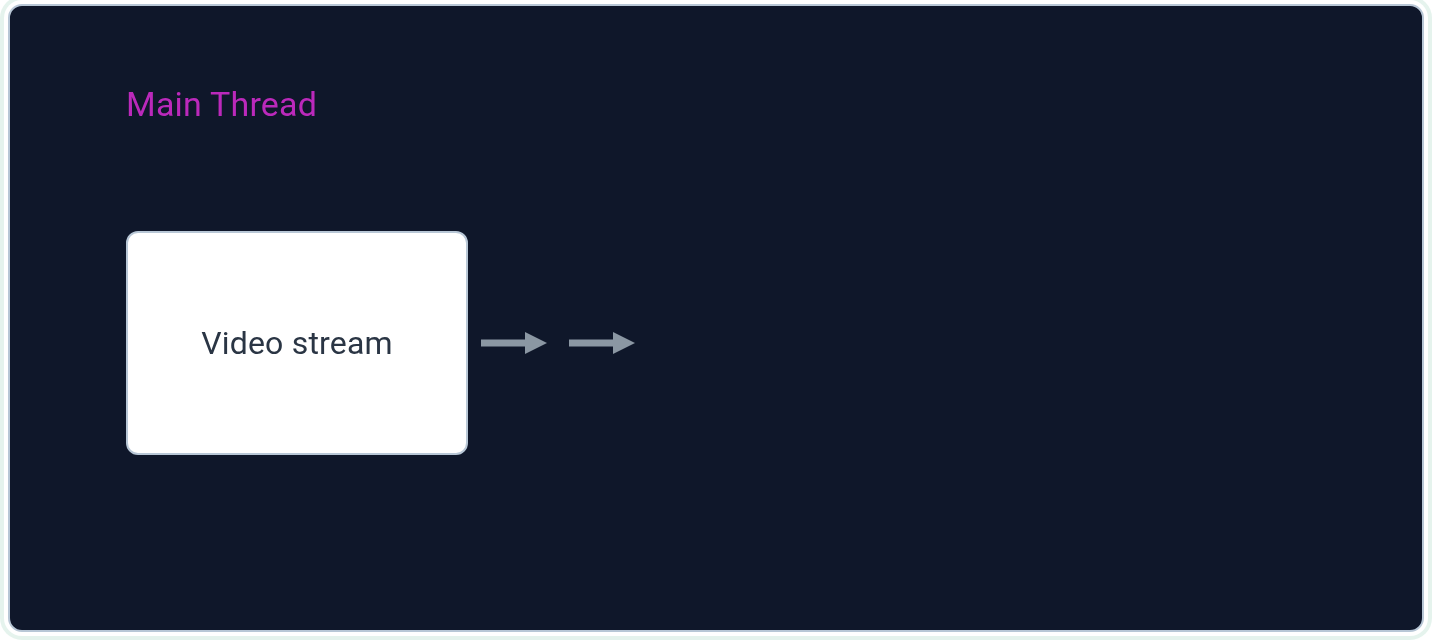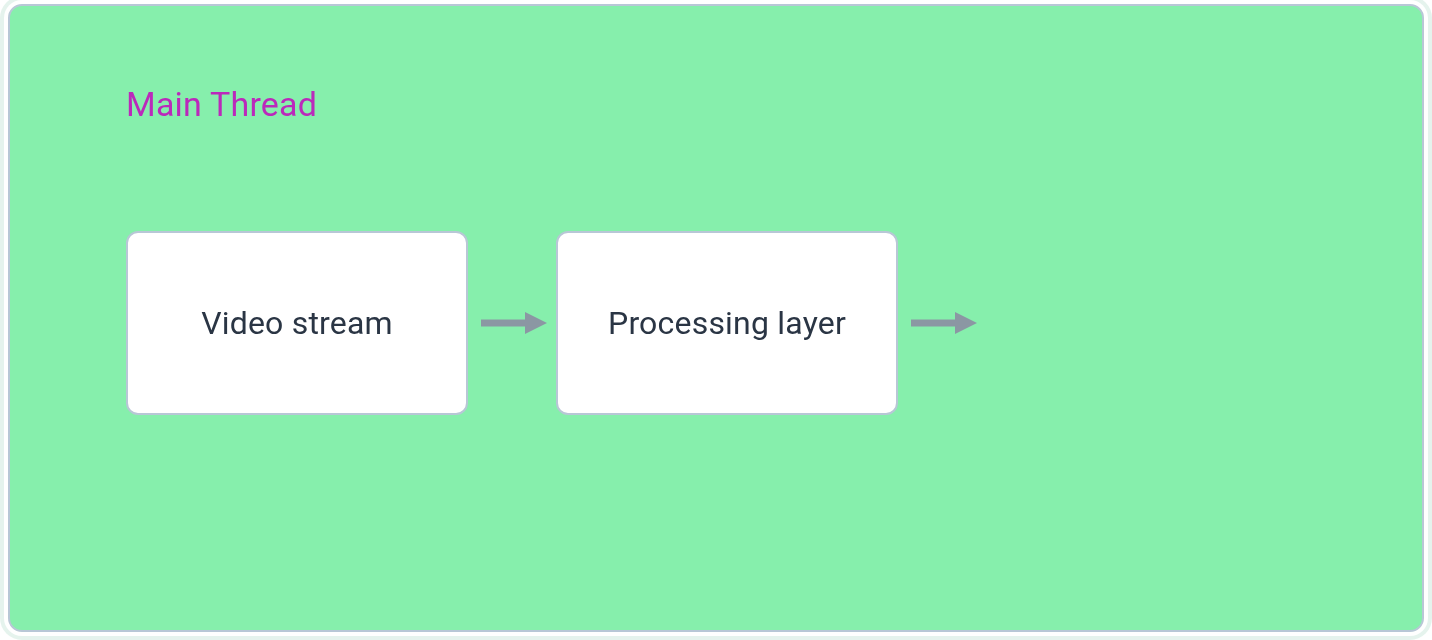--- a/index.html
+++ b/index.html
@@ -15,21 +15,21 @@
       position: relative;
     }
     .outer-frame {
       position: absolute;
       left: 8px;
       top: 4px;
       width: 1416px;
       height: 628px;
       border: 2px solid #b8c7d6;
       border-radius: 14px;
-      background: #86efac;
+      background: #0f172a;
     }
     
     .outer-frame::before {
       content: "";
       position: absolute;
       inset: -6px;
       border-radius: 18px;
       box-shadow: 0 0 0 4px rgba(38,153,105,0.12);
       pointer-events: none;
     }
@@ -44,21 +44,21 @@
     }
     .flow-row {
       position: absolute;
       left: 116px;
       top: 225px;
       display: flex;
       align-items: center;
     }
     .node {
       width: 342px;
-      height: 184px;
+      height: 224px;
       border: 2px solid #b8c7d6;
       border-radius: 12px;
       background: #ffffff;
       display: flex;
       align-items: center;
       justify-content: center;
     }
     .node-label {
       font-size: 32px;
       font-weight: 400;
@@ -87,23 +87,20 @@
       <span class="node-label">Video stream</span>
     </div>
 
     <div class="arrow">
       <svg width="70" height="24" viewBox="0 0 70 24">
         <line x1="4" y1="12" x2="50" y2="12" stroke="#8b97a3" stroke-width="7" stroke-linecap="butt"></line>
         <polygon points="48,1 70,12 48,23" fill="#8b97a3"></polygon>
       </svg>
     </div>
 
-    <div class="node">
-      <span class="node-label">Processing layer</span>
-    </div>
 
     <div class="arrow">
       <svg width="70" height="24" viewBox="0 0 70 24">
         <line x1="4" y1="12" x2="50" y2="12" stroke="#8b97a3" stroke-width="7" stroke-linecap="butt"></line>
         <polygon points="48,1 70,12 48,23" fill="#8b97a3"></polygon>
       </svg>
     </div>
 
 
   </div>

